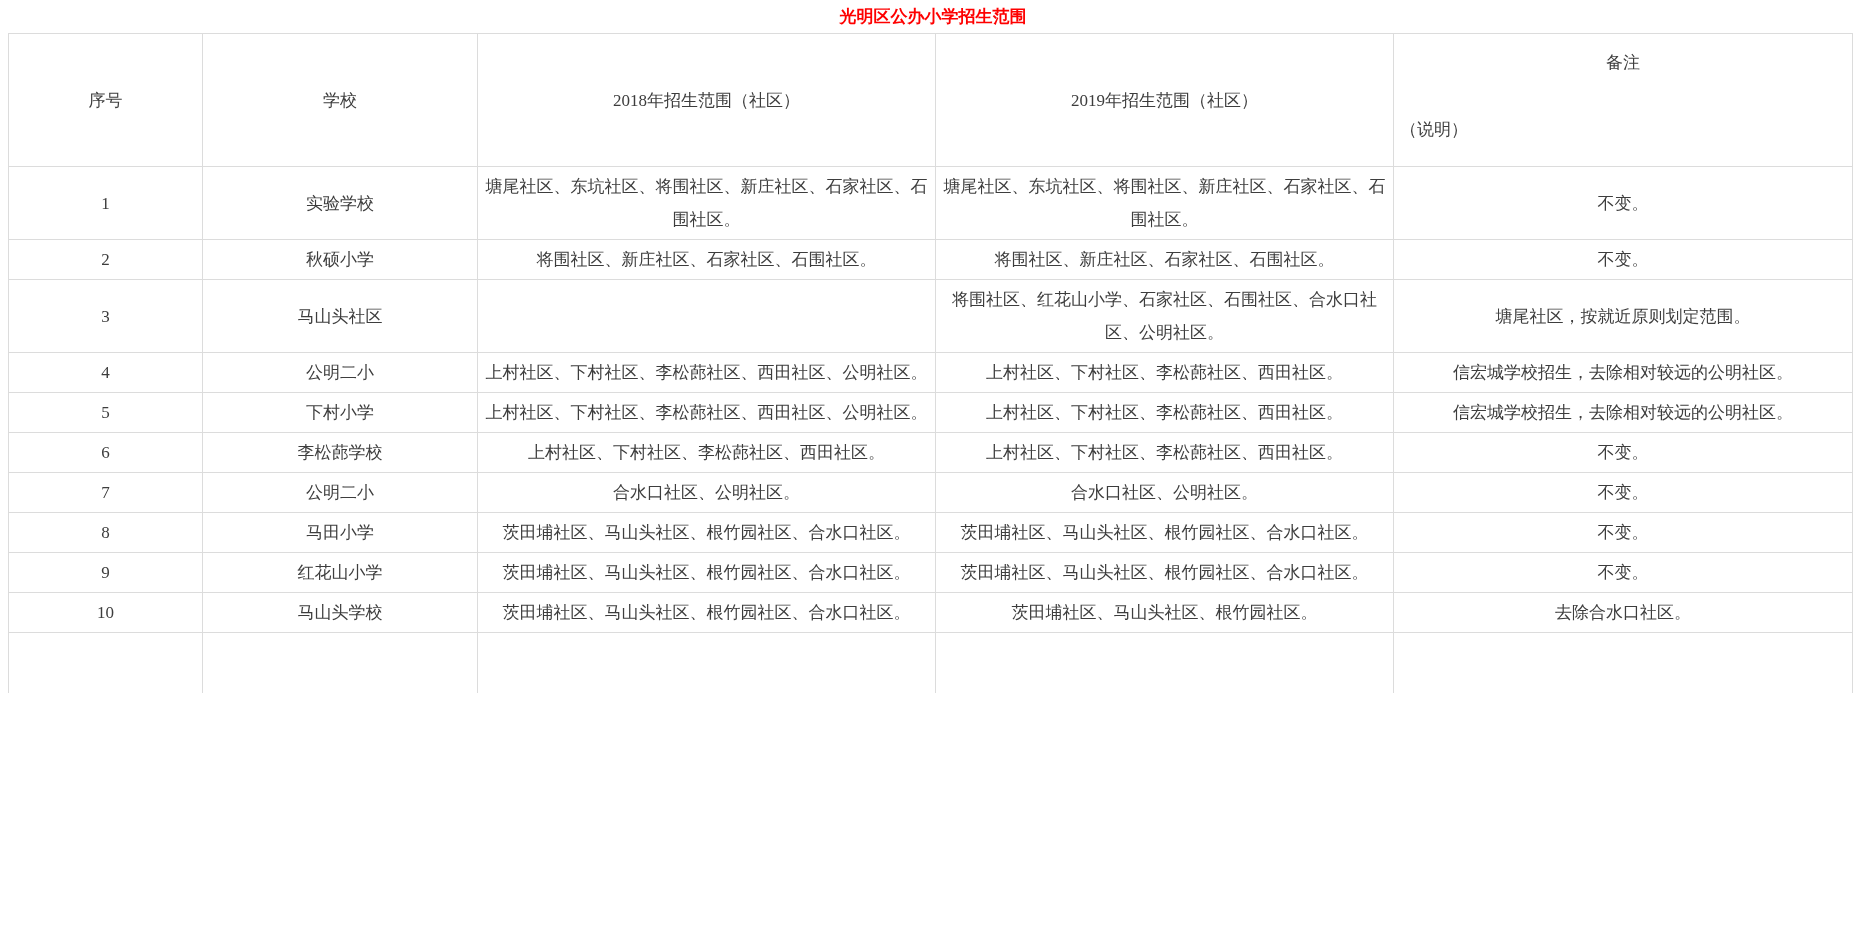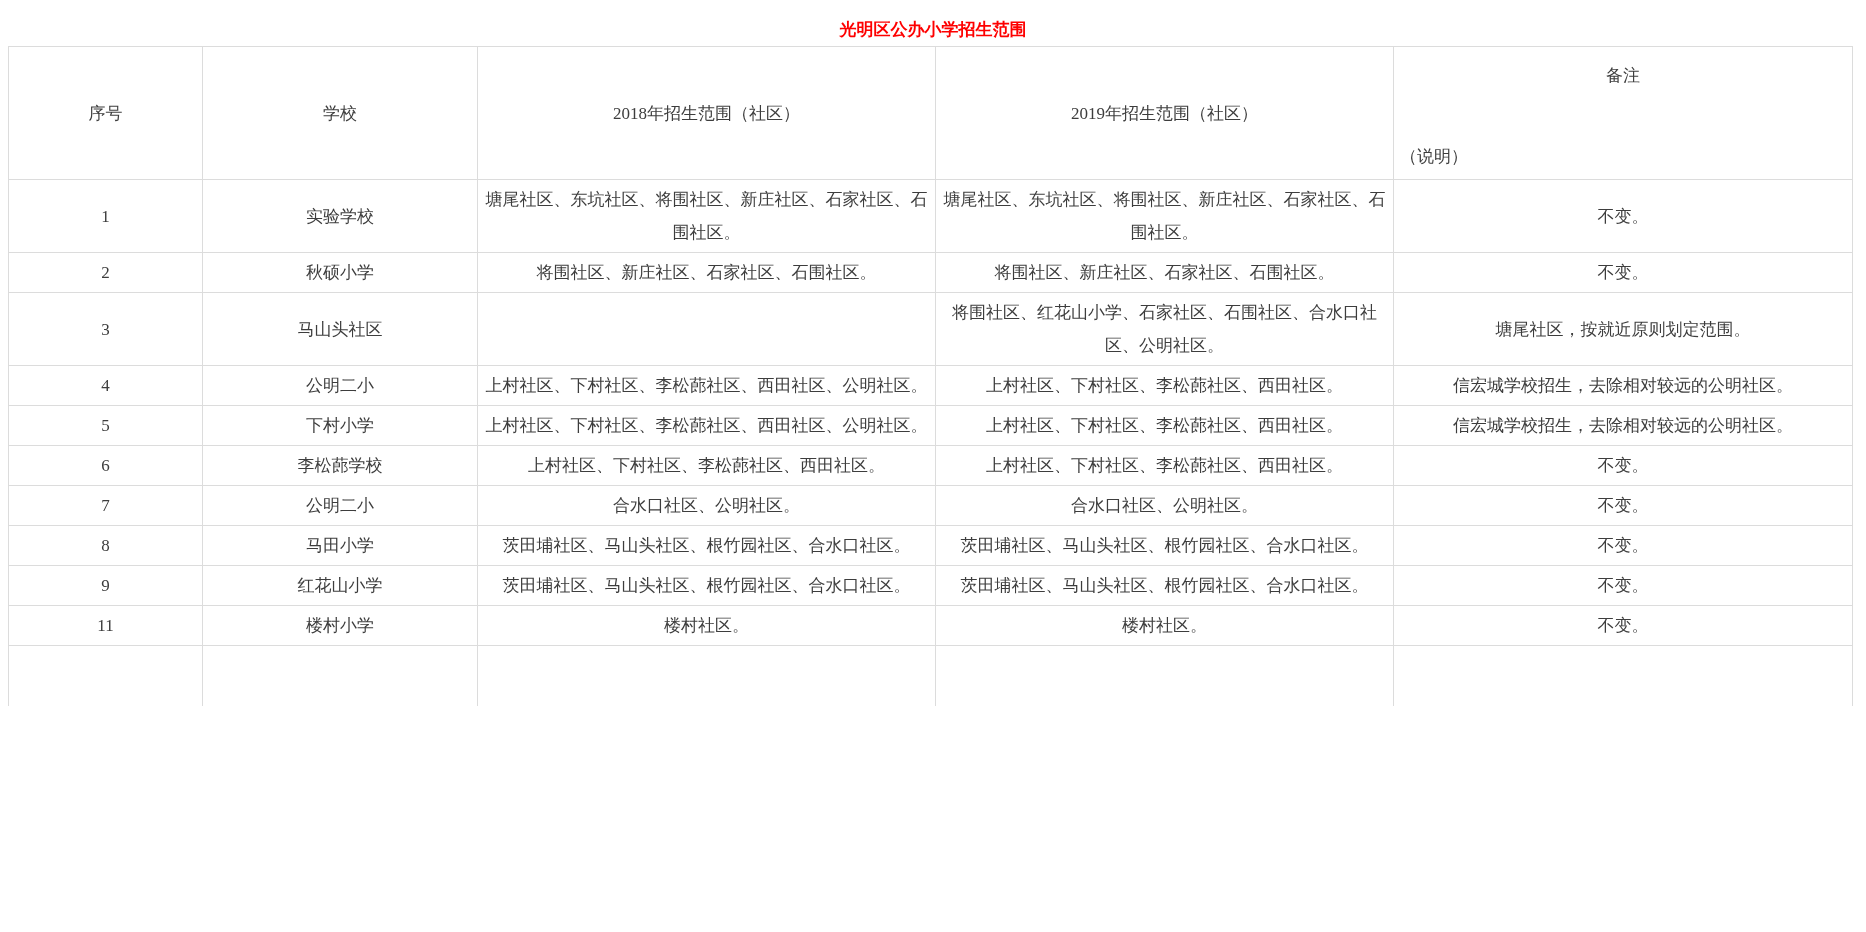--- a/index.html
+++ b/index.html
@@ -14,21 +14,21 @@
     font-family: "Liberation Serif", "DejaVu Serif", serif;
     color: #3d3d3d;
   }
   .page-title {
     width: 1866px;
     text-align: center;
     font-family: "Liberation Sans", "DejaVu Sans", sans-serif;
     font-size: 17px;
     font-weight: bold;
     color: #fe0000;
-    padding-top: 20px;
+    padding-top: 7px;
     height: 26px;
     line-height: 20px;
   }
   table.enroll-table {
     border-collapse: collapse;
     table-layout: fixed;
     margin-left: 8px;
     width: 1844px;
     background: #ffffff;
   }
@@ -51,21 +51,21 @@
     vertical-align: top;
     padding: 0;
   }
   .note-header-top {
     padding-top: 12px;
     line-height: 33px;
   }
   .note-header-bottom {
     text-align: left;
     padding-left: 6px;
-    margin-top: 48px;
+    margin-top: 34px;
     line-height: 33px;
   }
   tr.partial-row {
     height: 60px;
   }
   tr.partial-row td {
     border-bottom: none;
   }
 </style>
 </head>
@@ -152,25 +152,25 @@
     <td>不变。</td>
   </tr>
       <tr>
     <td>9</td>
     <td>红花山小学</td>
     <td>茨田埔社区、马山头社区、根竹园社区、合水口社区。</td>
     <td>茨田埔社区、马山头社区、根竹园社区、合水口社区。</td>
     <td>不变。</td>
   </tr>
       <tr>
-    <td>11</td>
-    <td>楼村小学</td>
-    <td>楼村社区。</td>
-    <td>楼村社区。</td>
-    <td>不变。</td>
+    <td>10</td>
+    <td>马山头学校</td>
+    <td>茨田埔社区、马山头社区、根竹园社区、合水口社区。</td>
+    <td>茨田埔社区、马山头社区、根竹园社区。</td>
+    <td>去除合水口社区。</td>
   </tr>
       <tr class="partial-row">
         <td></td>
         <td></td>
         <td></td>
         <td></td>
         <td></td>
       </tr>
     </tbody>
 </table>

